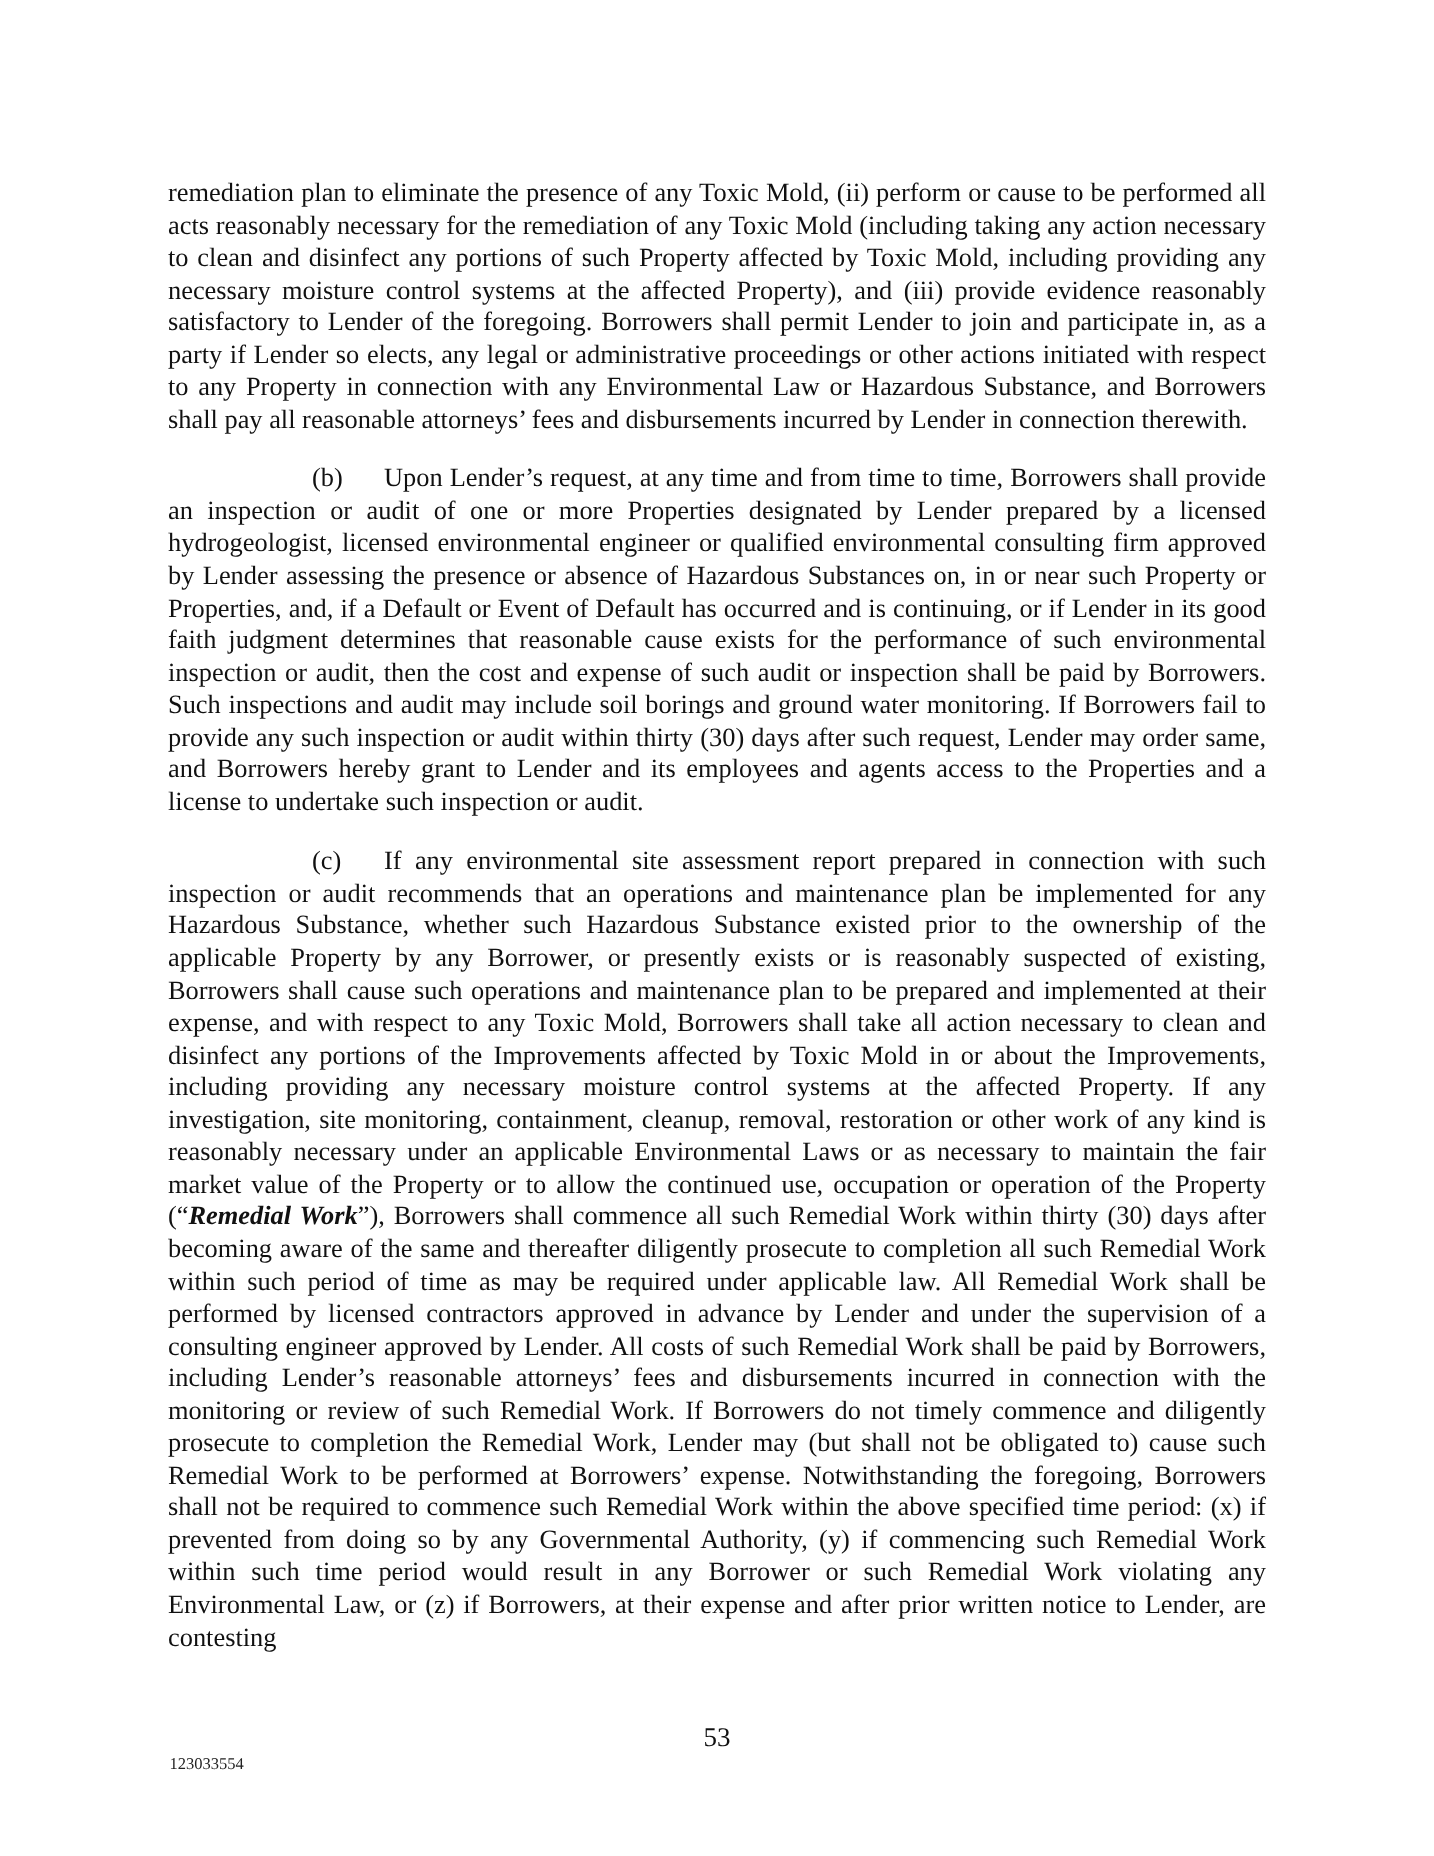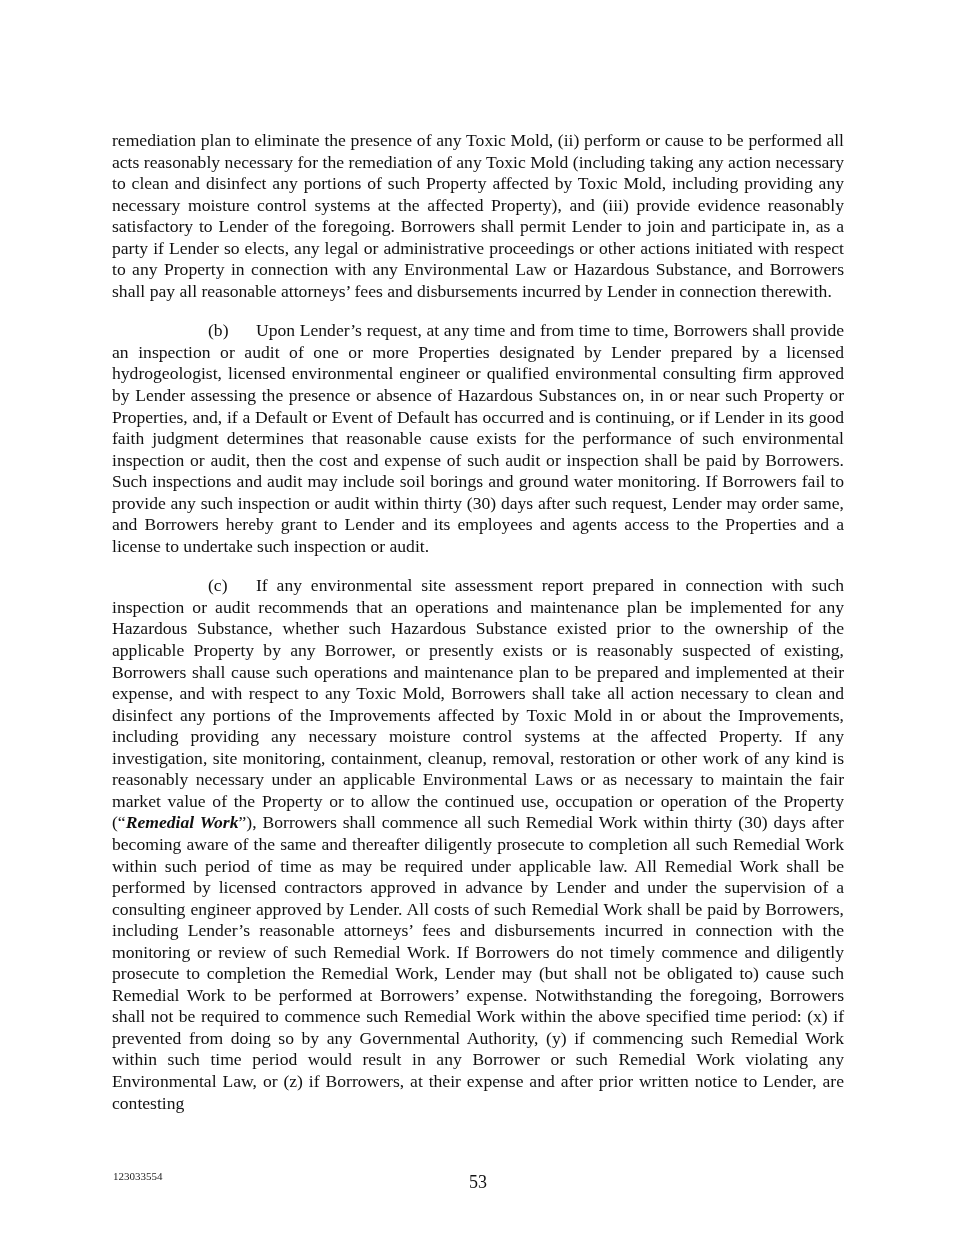--- a/index.html
+++ b/index.html
@@ -2,25 +2,25 @@
 <html><head>
 <meta charset="utf-8">
 <style>
   html, body { margin: 0; padding: 0; background: #ffffff; }
   body { width: 956px; height: 1237px; position: relative; overflow: hidden; }
   .page {
     position: absolute; left: 112px; top: 114px; width: 732px;
     font-family: "Liberation Serif", "DejaVu Serif", serif;
     font-size: 17.6px; line-height: 21.55px; color: #111111;
   }
-  .para { margin: 16px 0 18px 0; text-align: justify; text-align-last: left; }
+  .para { margin: 4px 0 18px 0; text-align: justify; text-align-last: left; }
   .para .label { display: inline-block; margin-left: 96px; width: 48px; }
   .term { font-weight: bold; font-style: italic; }
   .page-number {
-    position: absolute; left: 0; width: 956px; top: 1172px; text-align: center;
+    position: absolute; left: 0; width: 956px; top: 1148px; text-align: center;
     font-family: "Liberation Serif", "DejaVu Serif", serif; font-size: 18px; color: #111;
   }
   .doc-id {
     position: absolute; left: 113px; top: 1170px;
     font-family: "Liberation Serif", "DejaVu Serif", serif; font-size: 11px; color: #222;
   }
 </style>
 </head>
 <body>
 

